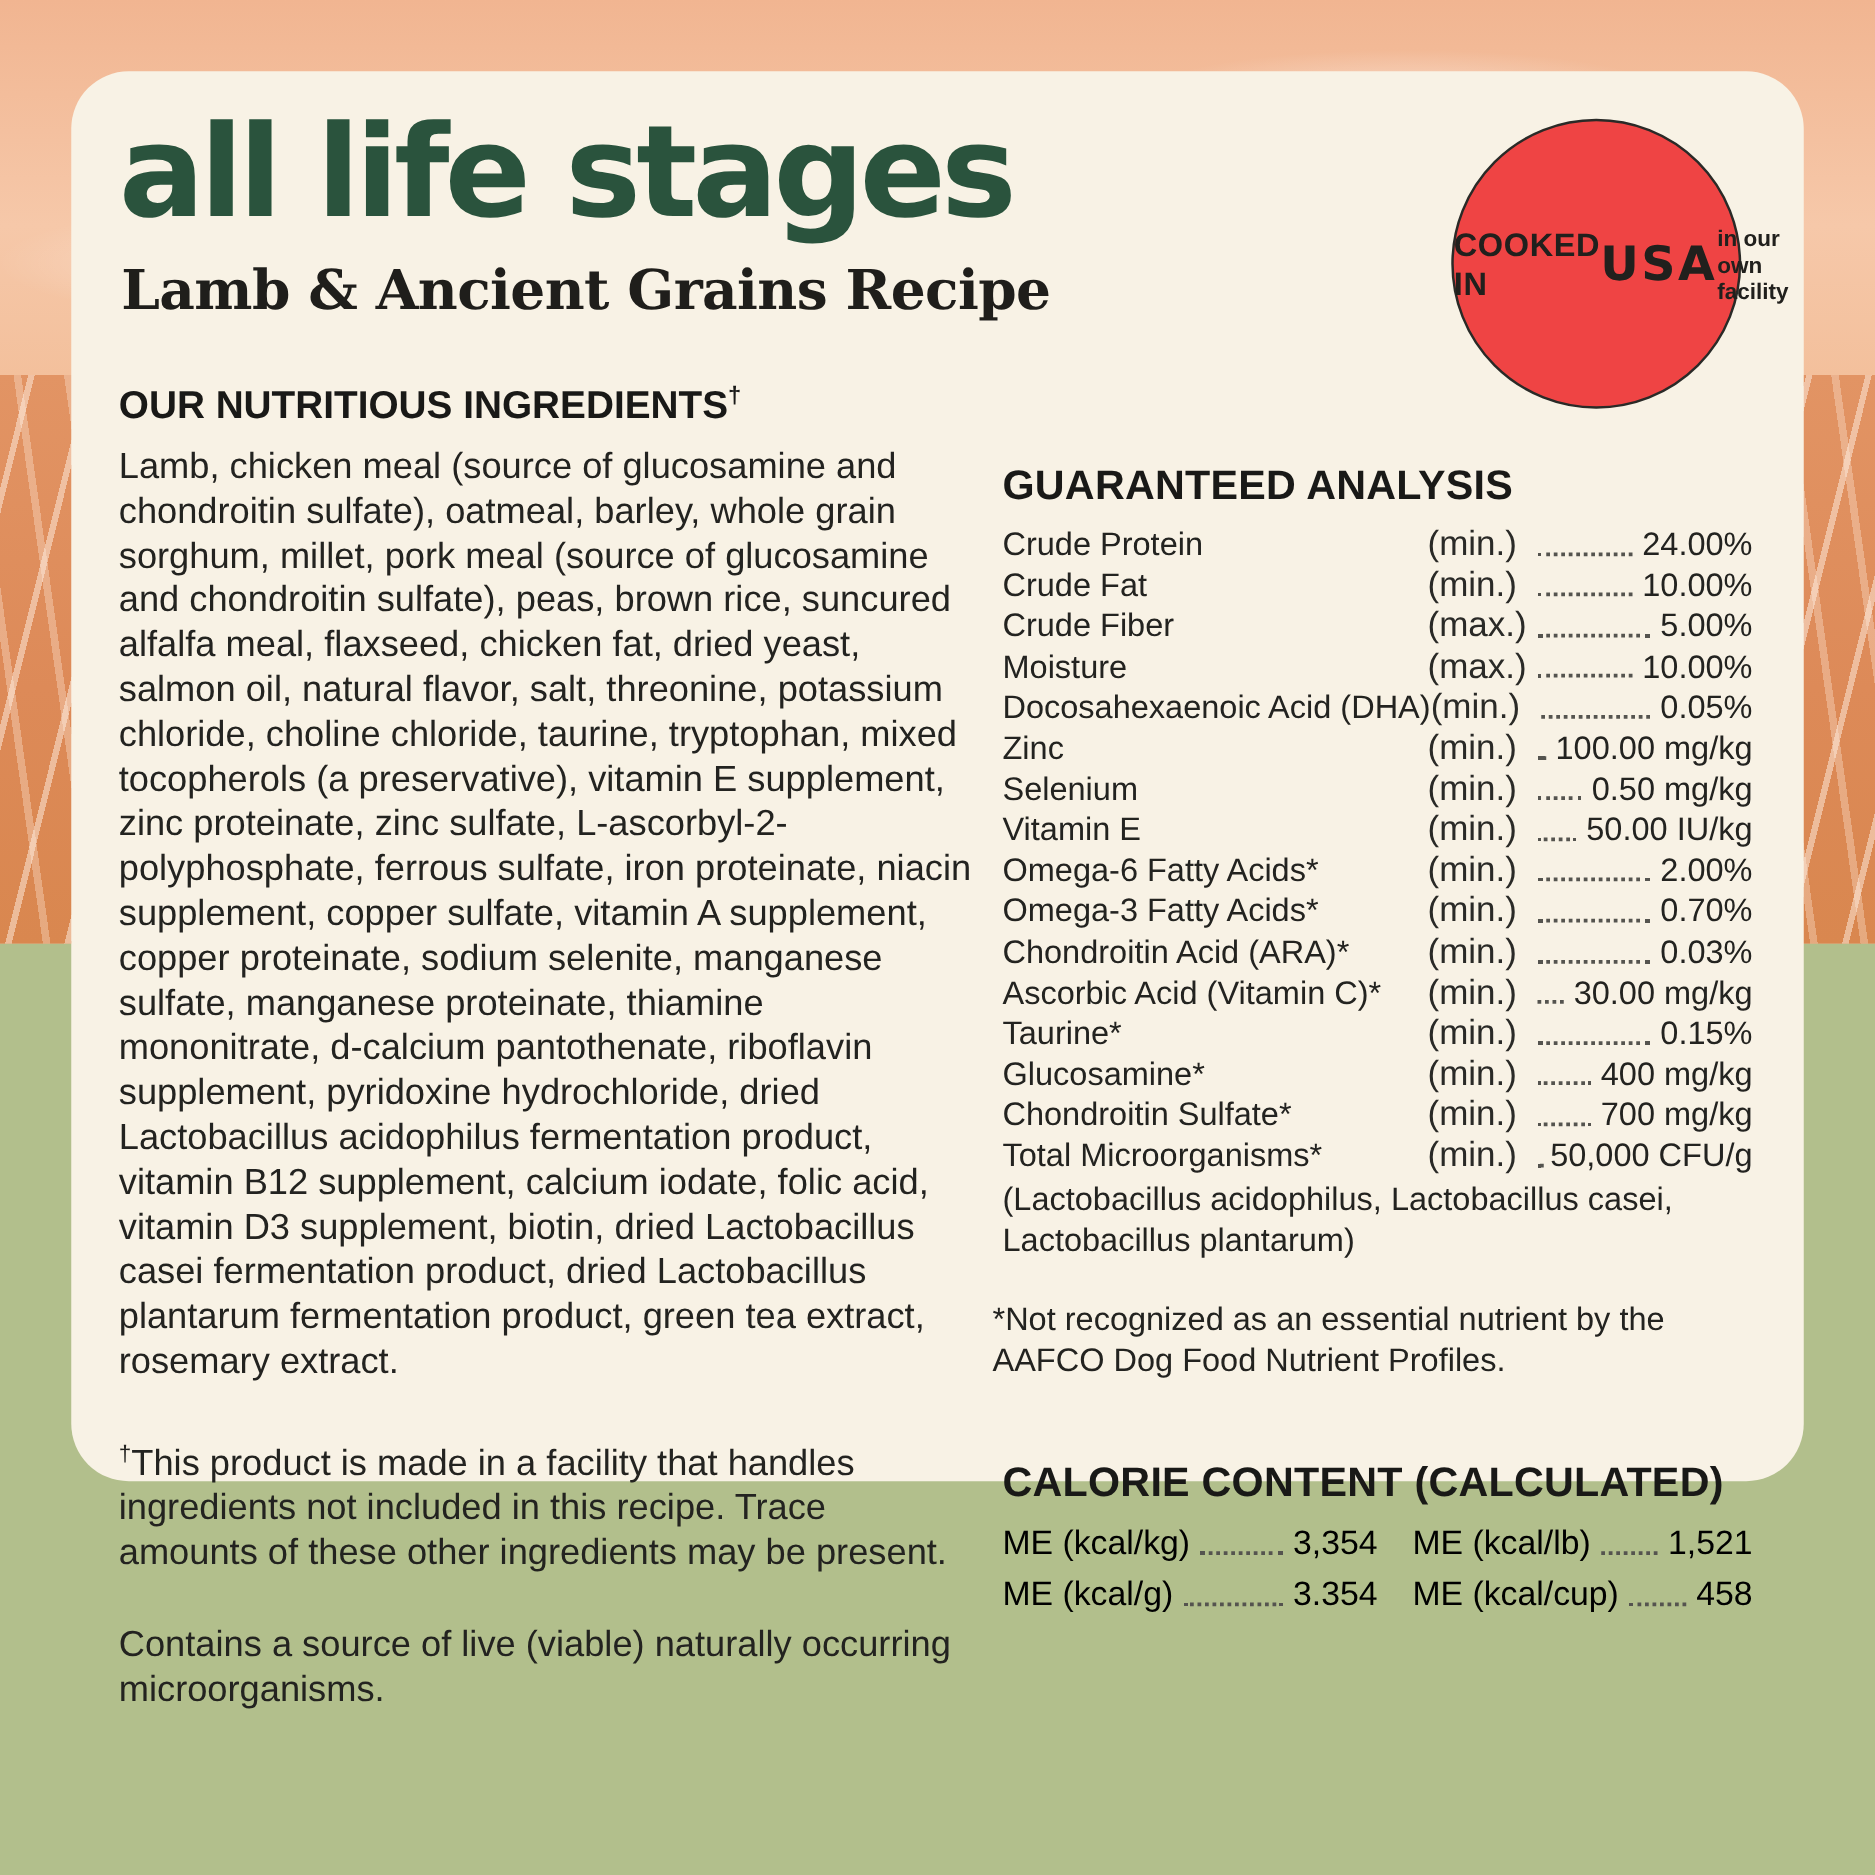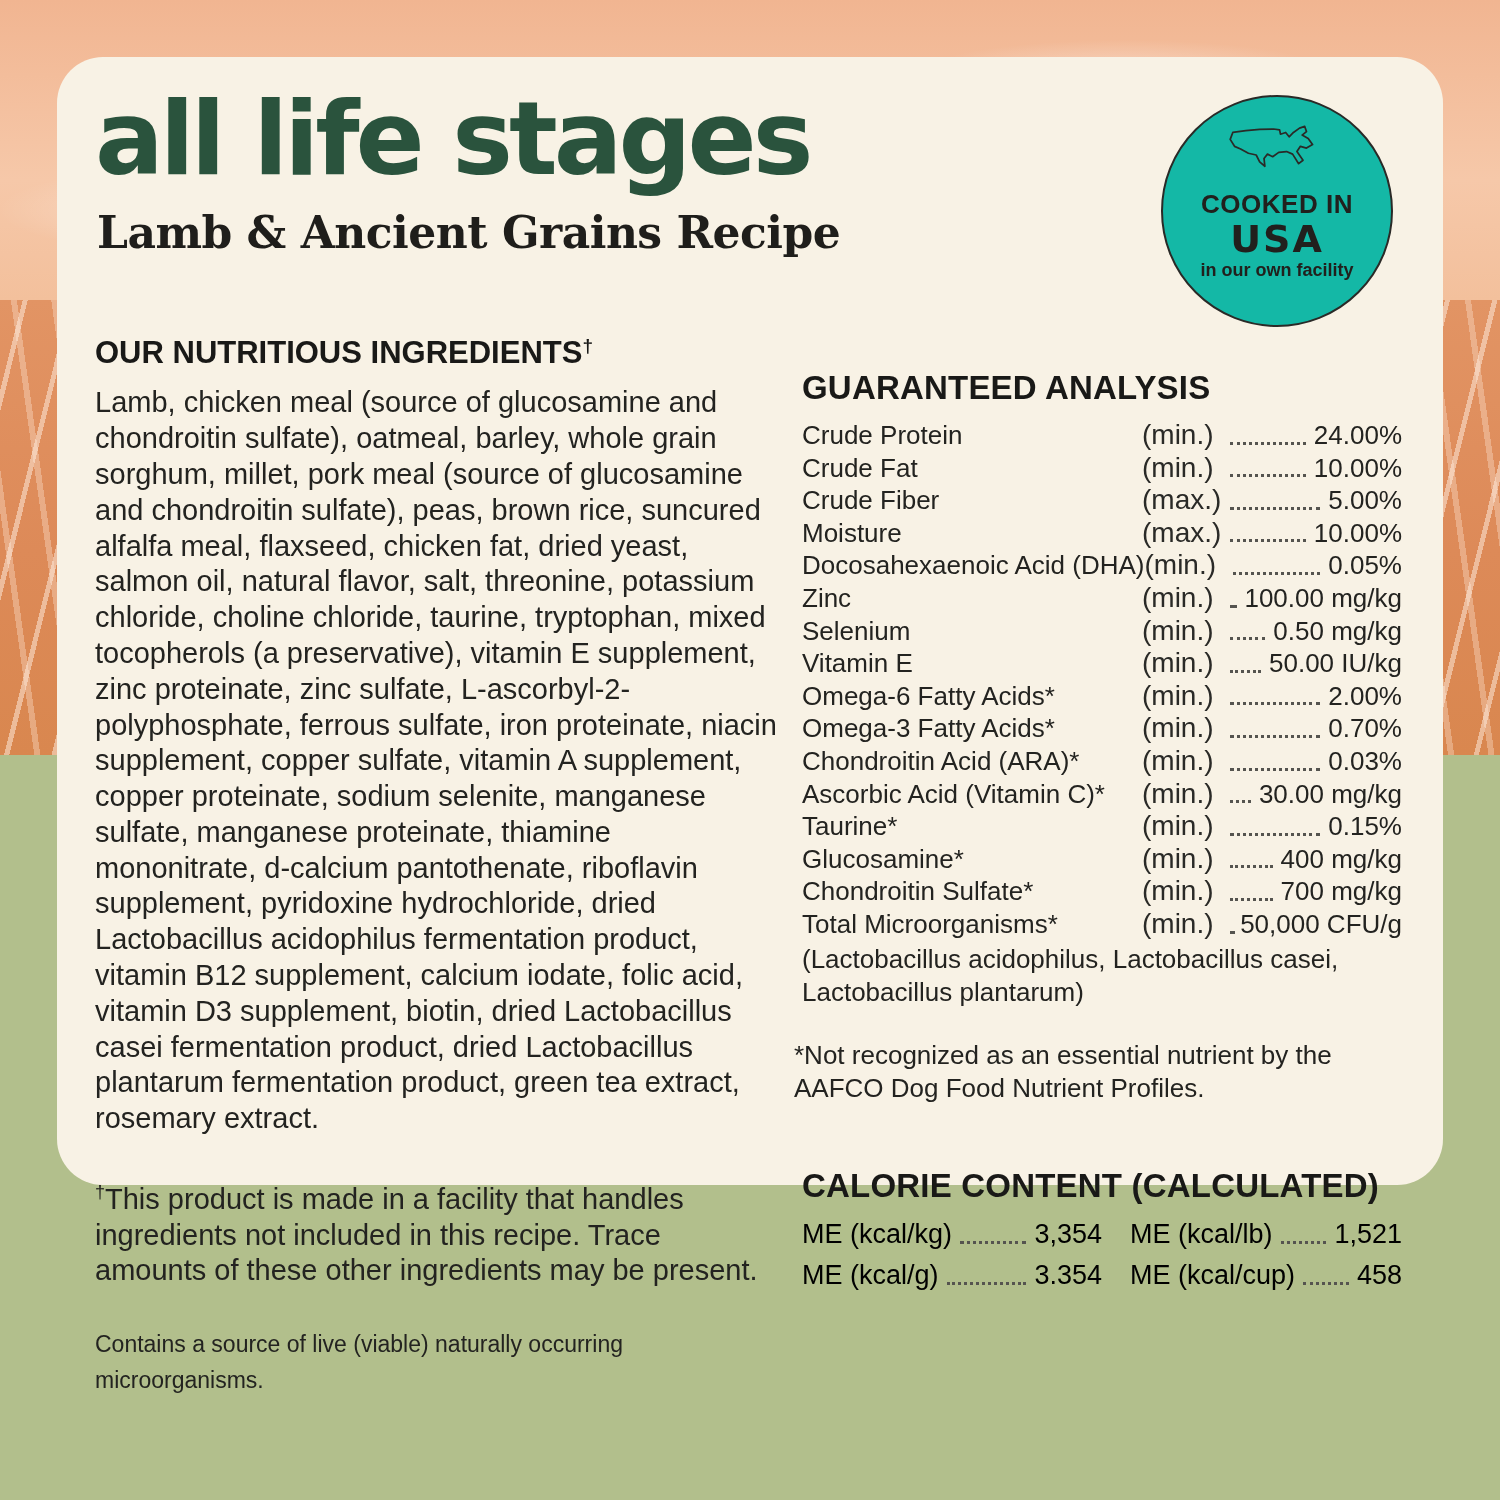--- a/index.html
+++ b/index.html
@@ -27,36 +27,36 @@
   
   .title{position:absolute;left:38px;top:28px;margin:0;
          font-family:"DejaVu Sans",sans-serif;font-weight:800;
          font-size:102px;line-height:1.05;letter-spacing:-4px;color:#2a533d;}
   .subtitle{position:absolute;left:40px;top:150px;margin:0;
          font-family:"DejaVu Serif",serif;font-weight:700;
          font-size:44px;letter-spacing:-0.5px;color:#1f1e1b;}
 
   
   .badge{position:absolute;left:1104px;top:38px;width:232px;height:232px;border-radius:50%;
-         background:#14b8a6;border:2px solid #2a2a27;box-sizing:border-box;
-         display:flex;flex-direction:column;align-items:center;justify-content:flex-start;text-align:left;}
+         background:#ef4444;border:2px solid #2a2a27;box-sizing:border-box;
+         display:flex;flex-direction:row;align-items:center;justify-content:flex-start;text-align:left;}
   .badge svg{margin-top:26px;}
   .badge-l1{font-weight:700;font-size:26px;letter-spacing:0.5px;color:#21201d;margin-top:2px;}
   .badge-l2{font-family:"DejaVu Sans",sans-serif;font-weight:800;font-size:38px;line-height:1;
             letter-spacing:2px;color:#21201d;}
   .badge-l3{font-weight:700;font-size:18px;color:#21201d;margin-top:2px;}
 
   
-  .col-left{position:absolute;left:38px;top:278px;width:684px;}
+  .col-left{position:absolute;left:38px;top:249px;width:684px;}
   .sec-head{margin:0;font-size:31px;font-weight:700;letter-spacing:0px;color:#191917;}
   .sec-head sup{font-size:19px;}
   .ing-body{margin:14px 0 0 0;font-size:29px;line-height:35.8px;color:#232320;}
   .foot{margin:38px 0 0 0;font-size:29px;line-height:35.8px;color:#232320;}
   .foot sup{font-size:18px;}
-  .contains{margin:38px 0 0 0;font-size:23px;line-height:35.8px;color:#232320;}
+  .contains{margin:38px 0 0 0;font-size:29px;line-height:35.8px;color:#232320;}
 
   
   .col-right{position:absolute;left:745px;top:312px;width:600px;}
   .ga-head{margin:0 0 12px 0;font-size:33px;font-weight:700;letter-spacing:0.2px;color:#191917;}
   .ga-table{width:100%;}
   .ga-row{display:grid;grid-template-columns:minmax(340px,max-content) 84px 1fr max-content;
           align-items:baseline;line-height:32.6px;font-size:26px;color:#232320;}
   .ga-label{white-space:nowrap;}
   .ga-qual{font-size:28px;color:#2a2a27;}
   .ga-dots{border-bottom:3px dotted #55544f;margin:0 8px 7px 4px;align-self:end;}

